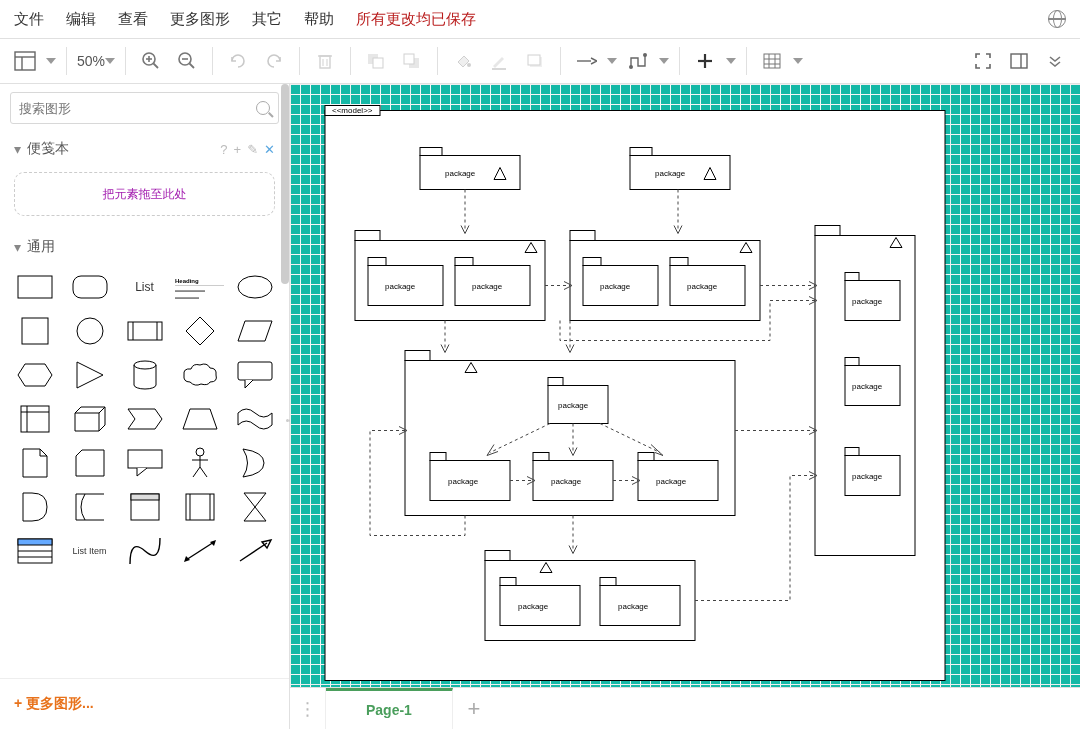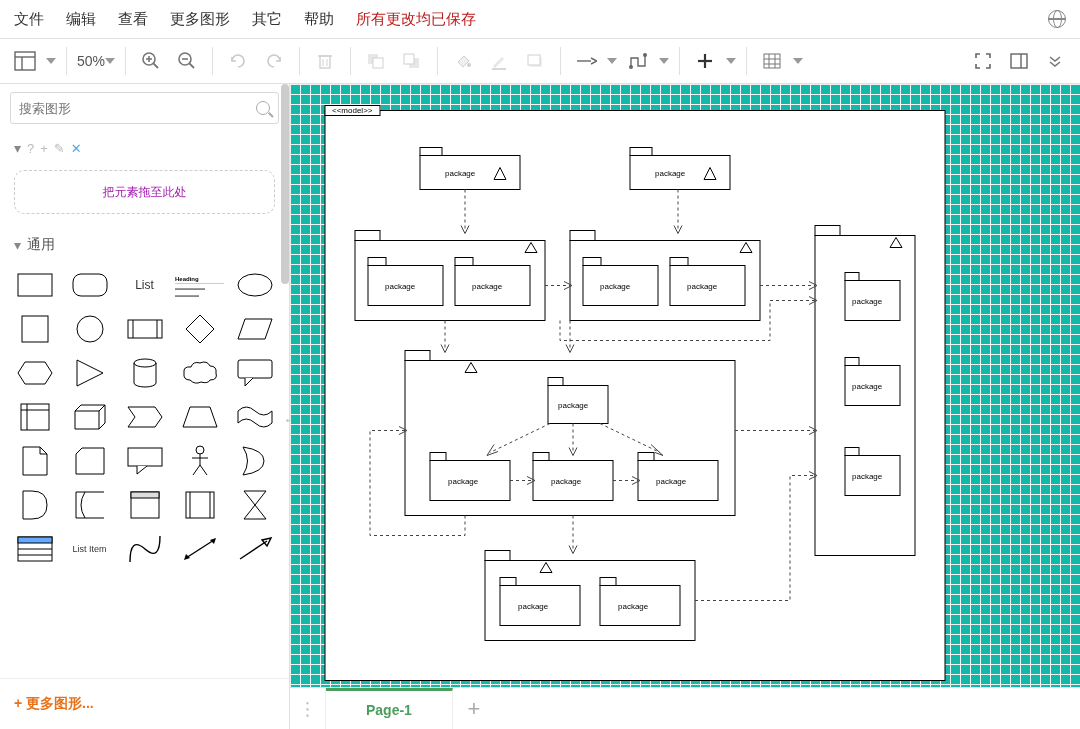--- a/index.html
+++ b/index.html
@@ -208,20 +208,21 @@
  <div class="sidebar">
   <div class="sbscroll"></div>
   <div class="search">
    <div class="search-inner">
     <input placeholder="搜索图形" style="">
     <div class="mag"></div>
    </div>
   </div>
   <div class="sect">
    <span style="color:#888">▾</span>
+   <span class="t">便笺本</span>
    <span class="ic">?</span>
    <span class="ic">+</span>
    <span class="ic">✎</span>
    <span class="ic" style="color:#5aa7e0">✕</span>
   </div>
   <div class="dropzone">把元素拖至此处</div>
   <div class="sect">
    <span style="color:#888">▾</span>
    <span class="t">通用</span>
   </div>

